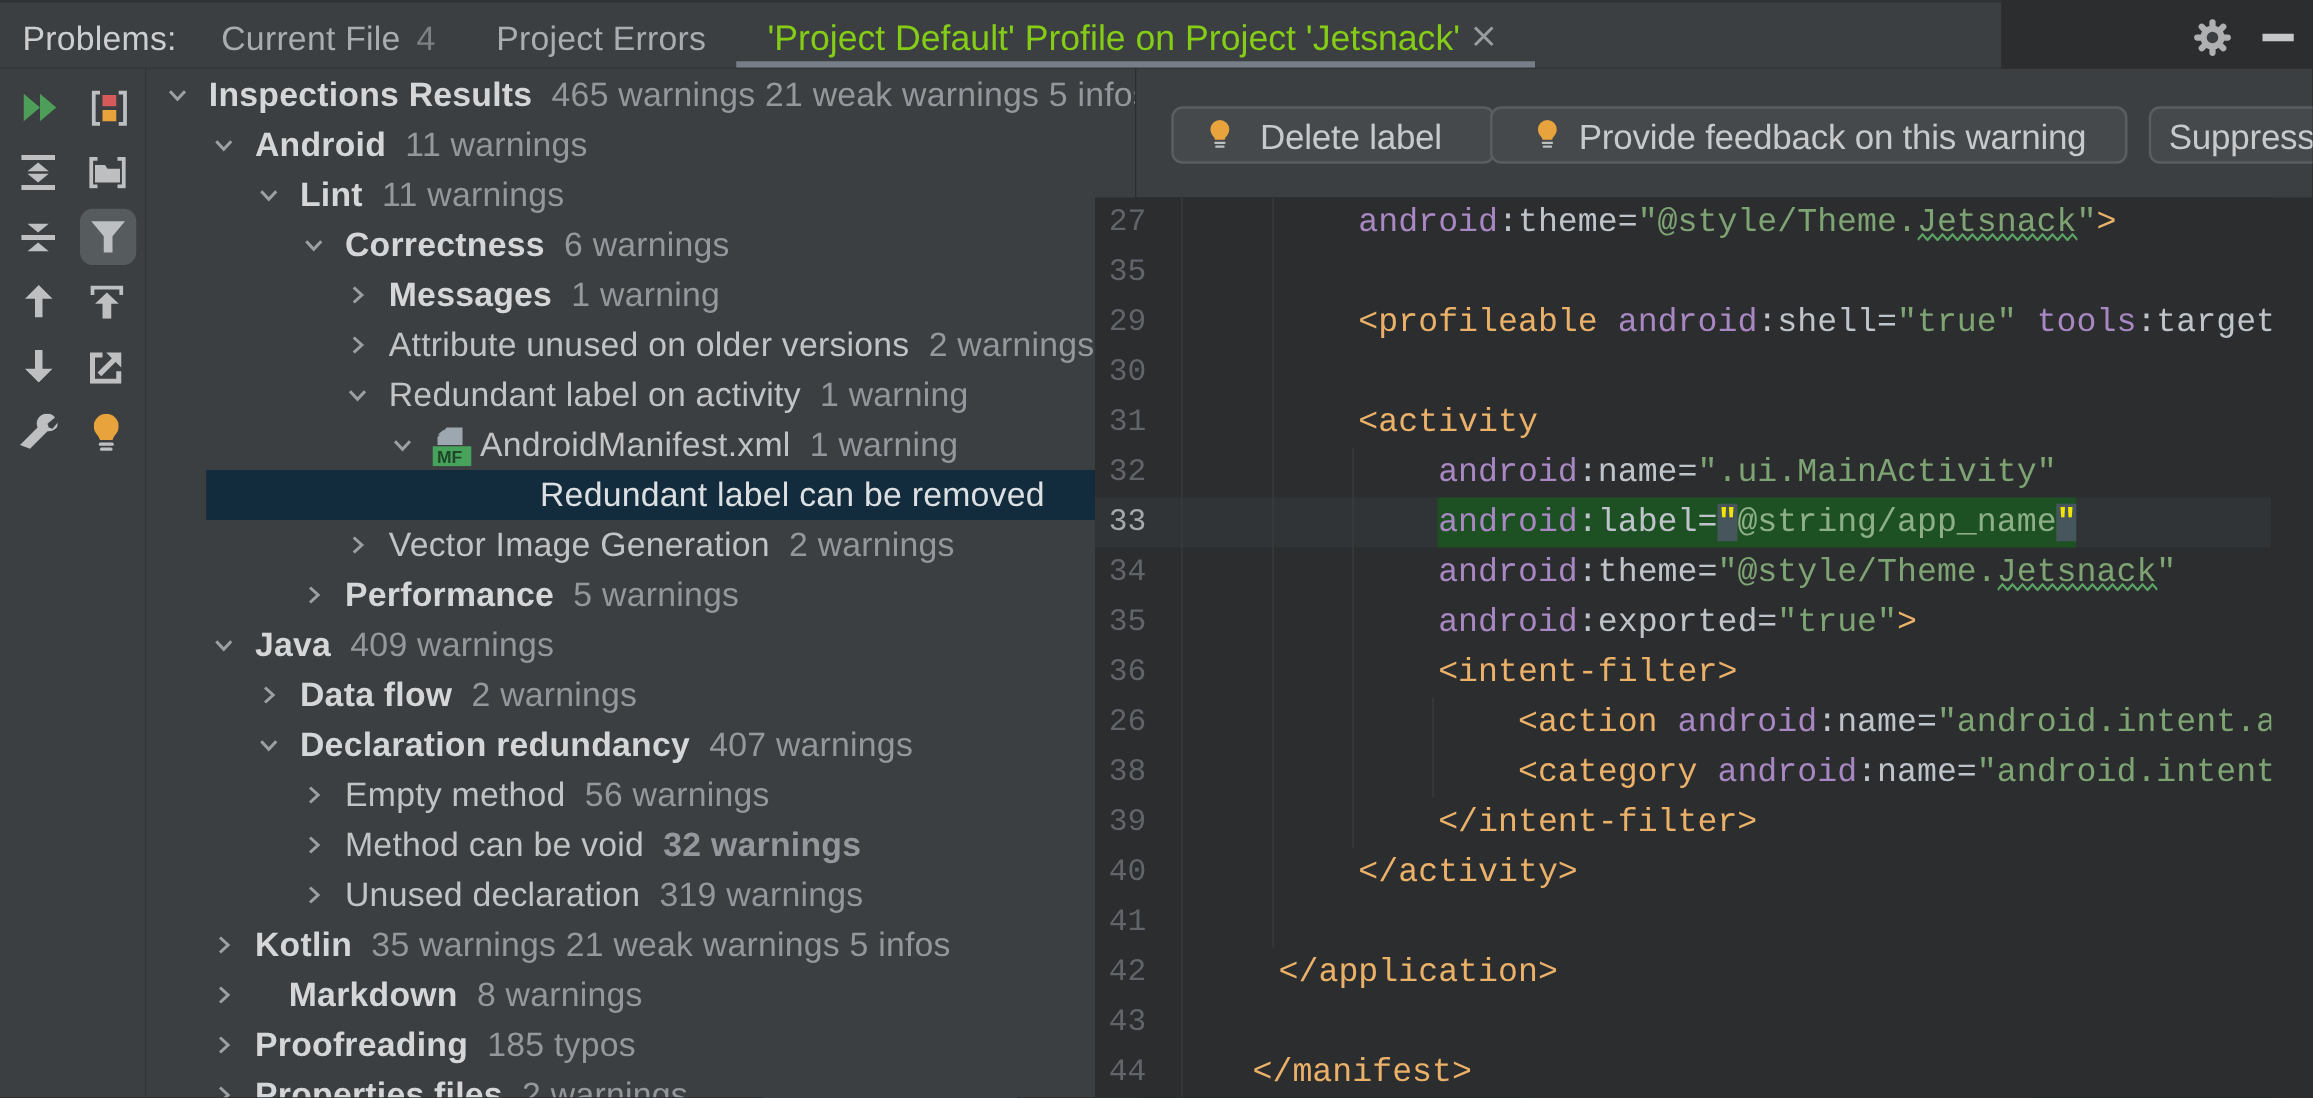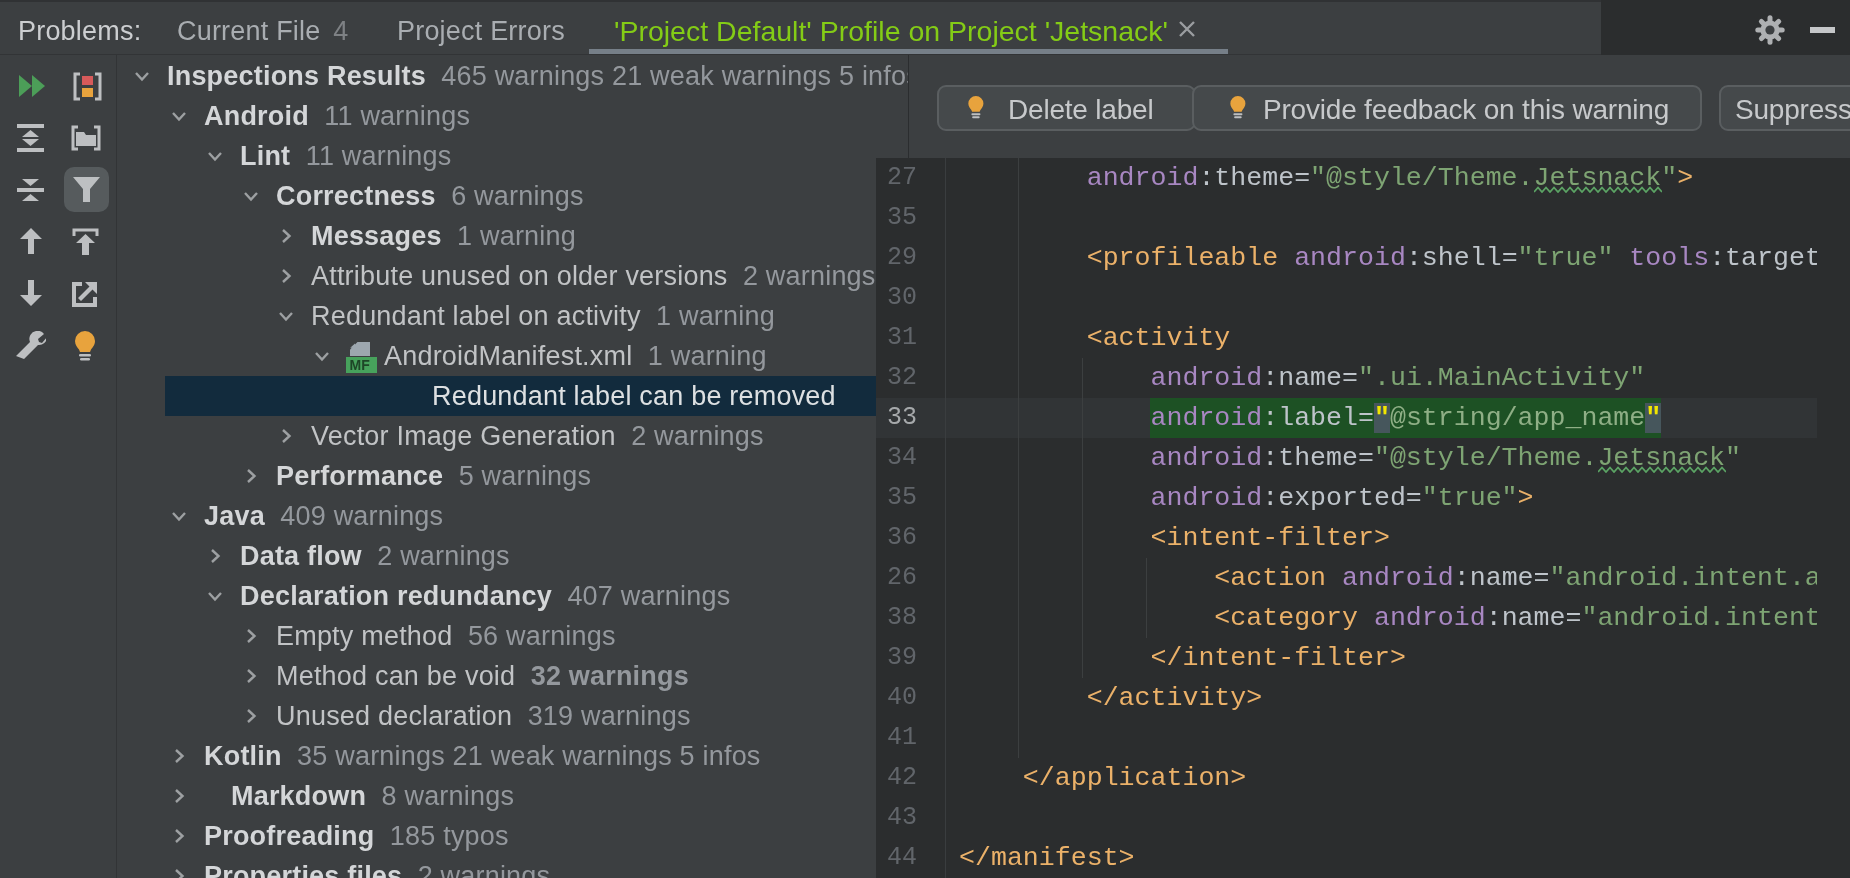--- a/index.html
+++ b/index.html
@@ -350,17 +350,17 @@
       <div class="cline" style="top:280px;">            <i class="p">android</i><i class="a">:theme=</i><i class="s">"@style/Theme.<i class="wavy">Jetsnack</i>"</i></div>
       <div class="cline" style="top:320px;">            <i class="p">android</i><i class="a">:exported=</i><i class="s">"true"</i><i class="t">&gt;</i></div>
       <div class="cline" style="top:360px;">            <i class="t">&lt;intent-filter&gt;</i></div>
       <div class="cline" style="top:400px;">                <i class="t">&lt;action</i> <i class="p">android</i><i class="a">:name=</i><i class="s">"android.intent.action.MAIN"</i></div>
       <div class="cline" style="top:440px;">                <i class="t">&lt;category</i> <i class="p">android</i><i class="a">:name=</i><i class="s">"android.intent.category.LAUNCHER"</i></div>
       <div class="cline" style="top:480px;">            <i class="t">&lt;/intent-filter&gt;</i></div>
       <div class="cline" style="top:520px;">        <i class="t">&lt;/activity&gt;</i></div>
       <div class="cline" style="top:560px;"></div>
       <div class="cline" style="top:600px;">    <i class="t">&lt;/application&gt;</i></div>
       <div class="cline" style="top:640px;"></div>
-      <div class="cline" style="top:680px;"><i class="t">&lt;/manifest&gt;</i></div>
+      <div class="cline" style="top:680px;margin-left:43px;"><i class="t">&lt;/manifest&gt;</i></div>
     </div>
 </div>
 
 <style> i { font-style:normal; } </style>
 
 </body></html>

